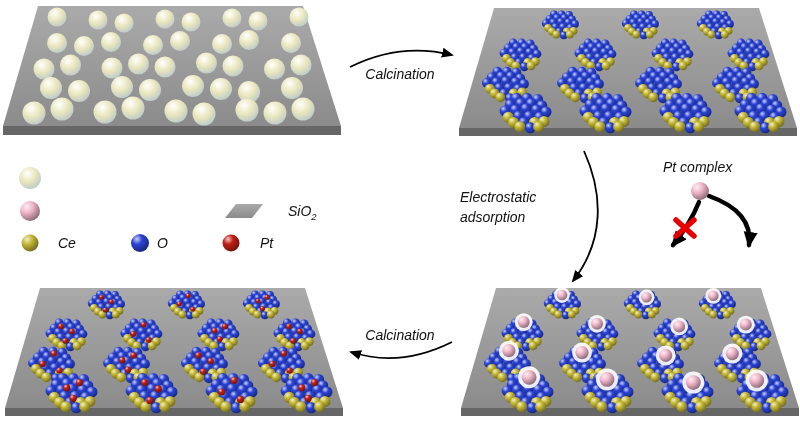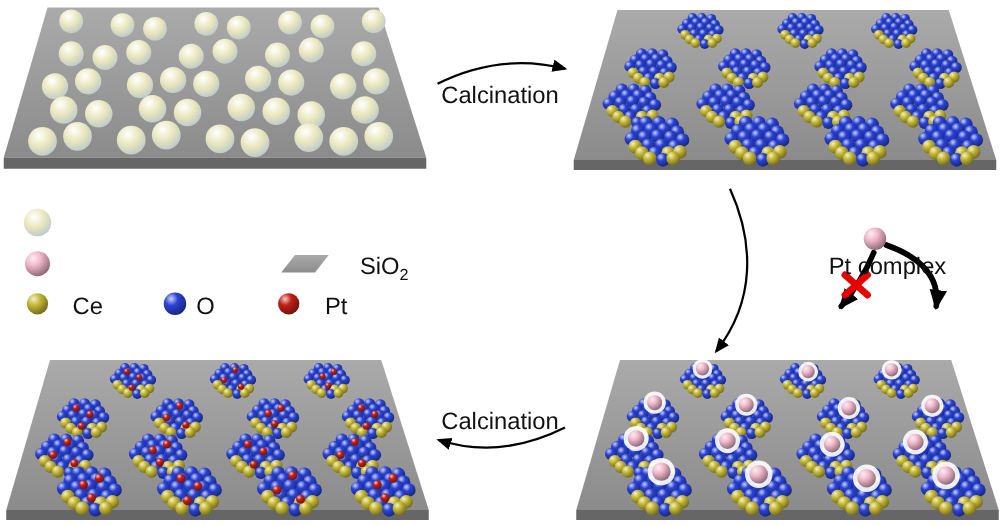--- a/index.html
+++ b/index.html
@@ -1,25 +1,25 @@
 <!DOCTYPE html>
 <html style="--bg: #ffffff; --text-color: #111111; --arrow-color: #000000; --x-color: #e60000;"><head>
 <meta charset="utf-8">
 <style>
   html,body{margin:0;padding:0;background:#fff;}
   #stage{position:relative;width:800px;height:421px;background:var(--bg,#fff);
          font-family:"Liberation Sans",sans-serif;overflow:hidden;}
   #scene{position:absolute;left:0;top:0;}
-  .lbl{position:absolute;font-size:19px;color:var(--text-color,#111);white-space:nowrap;}
+  .lbl{position:absolute;font-size:14px;color:var(--text-color,#111);white-space:nowrap;font-style:italic;}
   .lbl.wrap{white-space:normal;}
   sub,sup{font-size:68%;}
   #lbl-calc-top{left:340px;top:66px;width:120px;text-align:center;}
   #lbl-calc-bottom{left:340px;top:327px;width:120px;text-align:center;}
   #lbl-electro{left:460px;top:187px;width:112px;line-height:20px;}
-  #lbl-ptcomplex{left:663px;top:159px;margin-top:44px;}
+  #lbl-ptcomplex{left:663px;top:159px;}
   #lbl-ceoh{left:50px;top:170px;}
   #lbl-hydrated{left:50px;top:203px;}
   #lbl-sio2{left:288px;top:203px;}
   #lbl-ce{left:58px;top:235px;}
   #lbl-o{left:157px;top:235px;}
   #lbl-pt{left:260px;top:235px;}
   .thin-arrow{fill:none;stroke:var(--arrow-color,#000);stroke-width:1.8px;}
   .bold-arrow{fill:none;stroke:var(--arrow-color,#000);stroke-width:4.5px;stroke-linecap:round;}
   .x-line{stroke:var(--x-color,#e60000);stroke-width:5.5px;stroke-linecap:round;}
   .arrowhead{fill:var(--arrow-color,#000);}
@@ -1360,19 +1360,20 @@
       <circle cx="30" cy="211" r="10" fill="url(#gP)"></circle>
       <polygon points="225,218 236,204 263,204 252,218" fill="url(#gSlab)"></polygon>
       <circle cx="30" cy="243" r="8.5" fill="url(#gY)"></circle>
       <circle cx="140" cy="243" r="9" fill="url(#gB)"></circle>
       <circle cx="231" cy="243" r="8.5" fill="url(#gR)"></circle>
     </g>
   </svg>
 
   <div class="lbl" id="lbl-calc-top">Calcination</div>
   <div class="lbl" id="lbl-calc-bottom">Calcination</div>
+  <div class="lbl wrap" id="lbl-electro">Electrostatic adsorption</div>
   <div class="lbl" id="lbl-ptcomplex">Pt complex</div>
 
   <div class="lbl" id="lbl-sio2">SiO<sub>2</sub></div>
   <div class="lbl" id="lbl-ce">Ce</div>
   <div class="lbl" id="lbl-o">O</div>
   <div class="lbl" id="lbl-pt">Pt</div>
 </div>
 
 </body></html>

